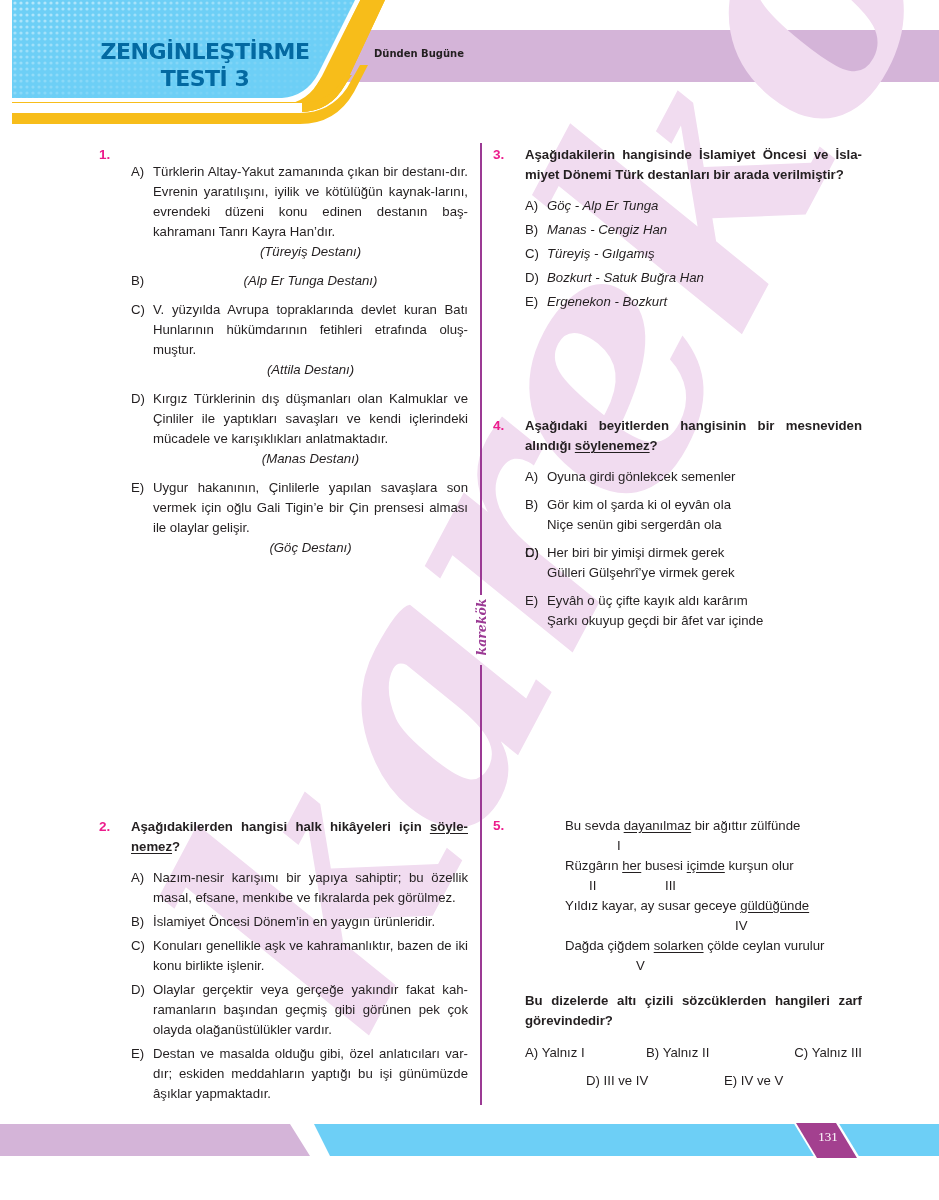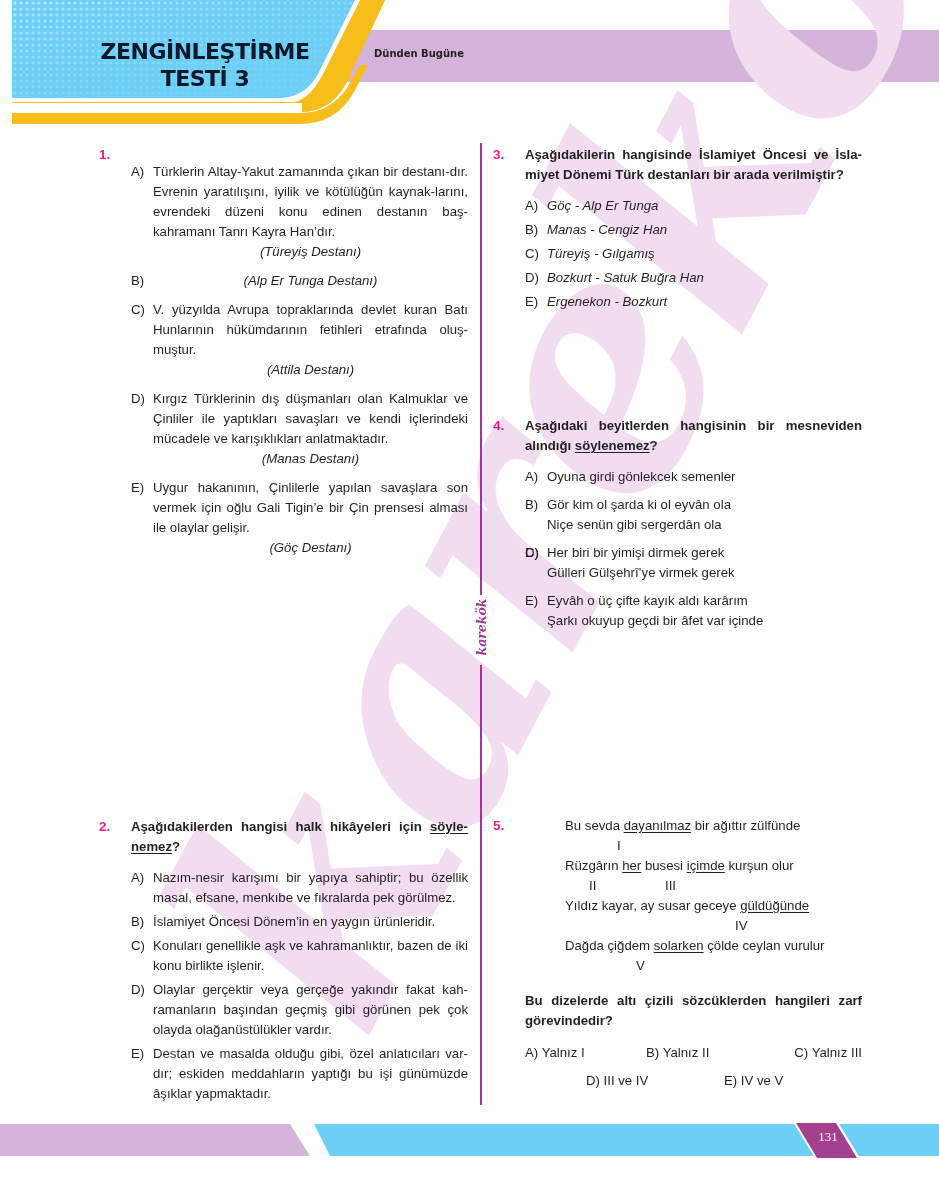--- a/index.html
+++ b/index.html
@@ -3,21 +3,21 @@
 <meta charset="utf-8">
 <style>
   html, body { margin:0; padding:0; }
   body { width:939px; height:1200px; position:relative; background:#ffffff; overflow:hidden;
          font-family:"Liberation Sans", sans-serif; color:#231f20; }
 
   
   #hdr-svg { position:absolute; left:0; top:0; }
   .hdr-title { position:absolute; left:60px; top:38px; width:290px; text-align:center;
                font-family:"DejaVu Sans", sans-serif; font-weight:bold; font-size:22px; line-height:27px;
-               color:#0f172a; letter-spacing:-0.5px; }
+               color:#0369a1; letter-spacing:-0.5px; }
   .hdr-sub { position:absolute; left:374px; top:48px; font-family:"DejaVu Sans", sans-serif;
              font-weight:bold; font-size:10px; color:#231f20; }
 
   
   .watermark { position:absolute; left:70px; top:190px; font-family:"DejaVu Serif", serif;
                font-size:330px; font-style:italic; font-weight:bold; color:#f1dcf0;
                transform:rotate(-62deg); transform-origin:0 0; white-space:nowrap;
                left:90px; top:900px; letter-spacing:-8px; z-index:0; }
 
   .content { position:relative; z-index:1; }

